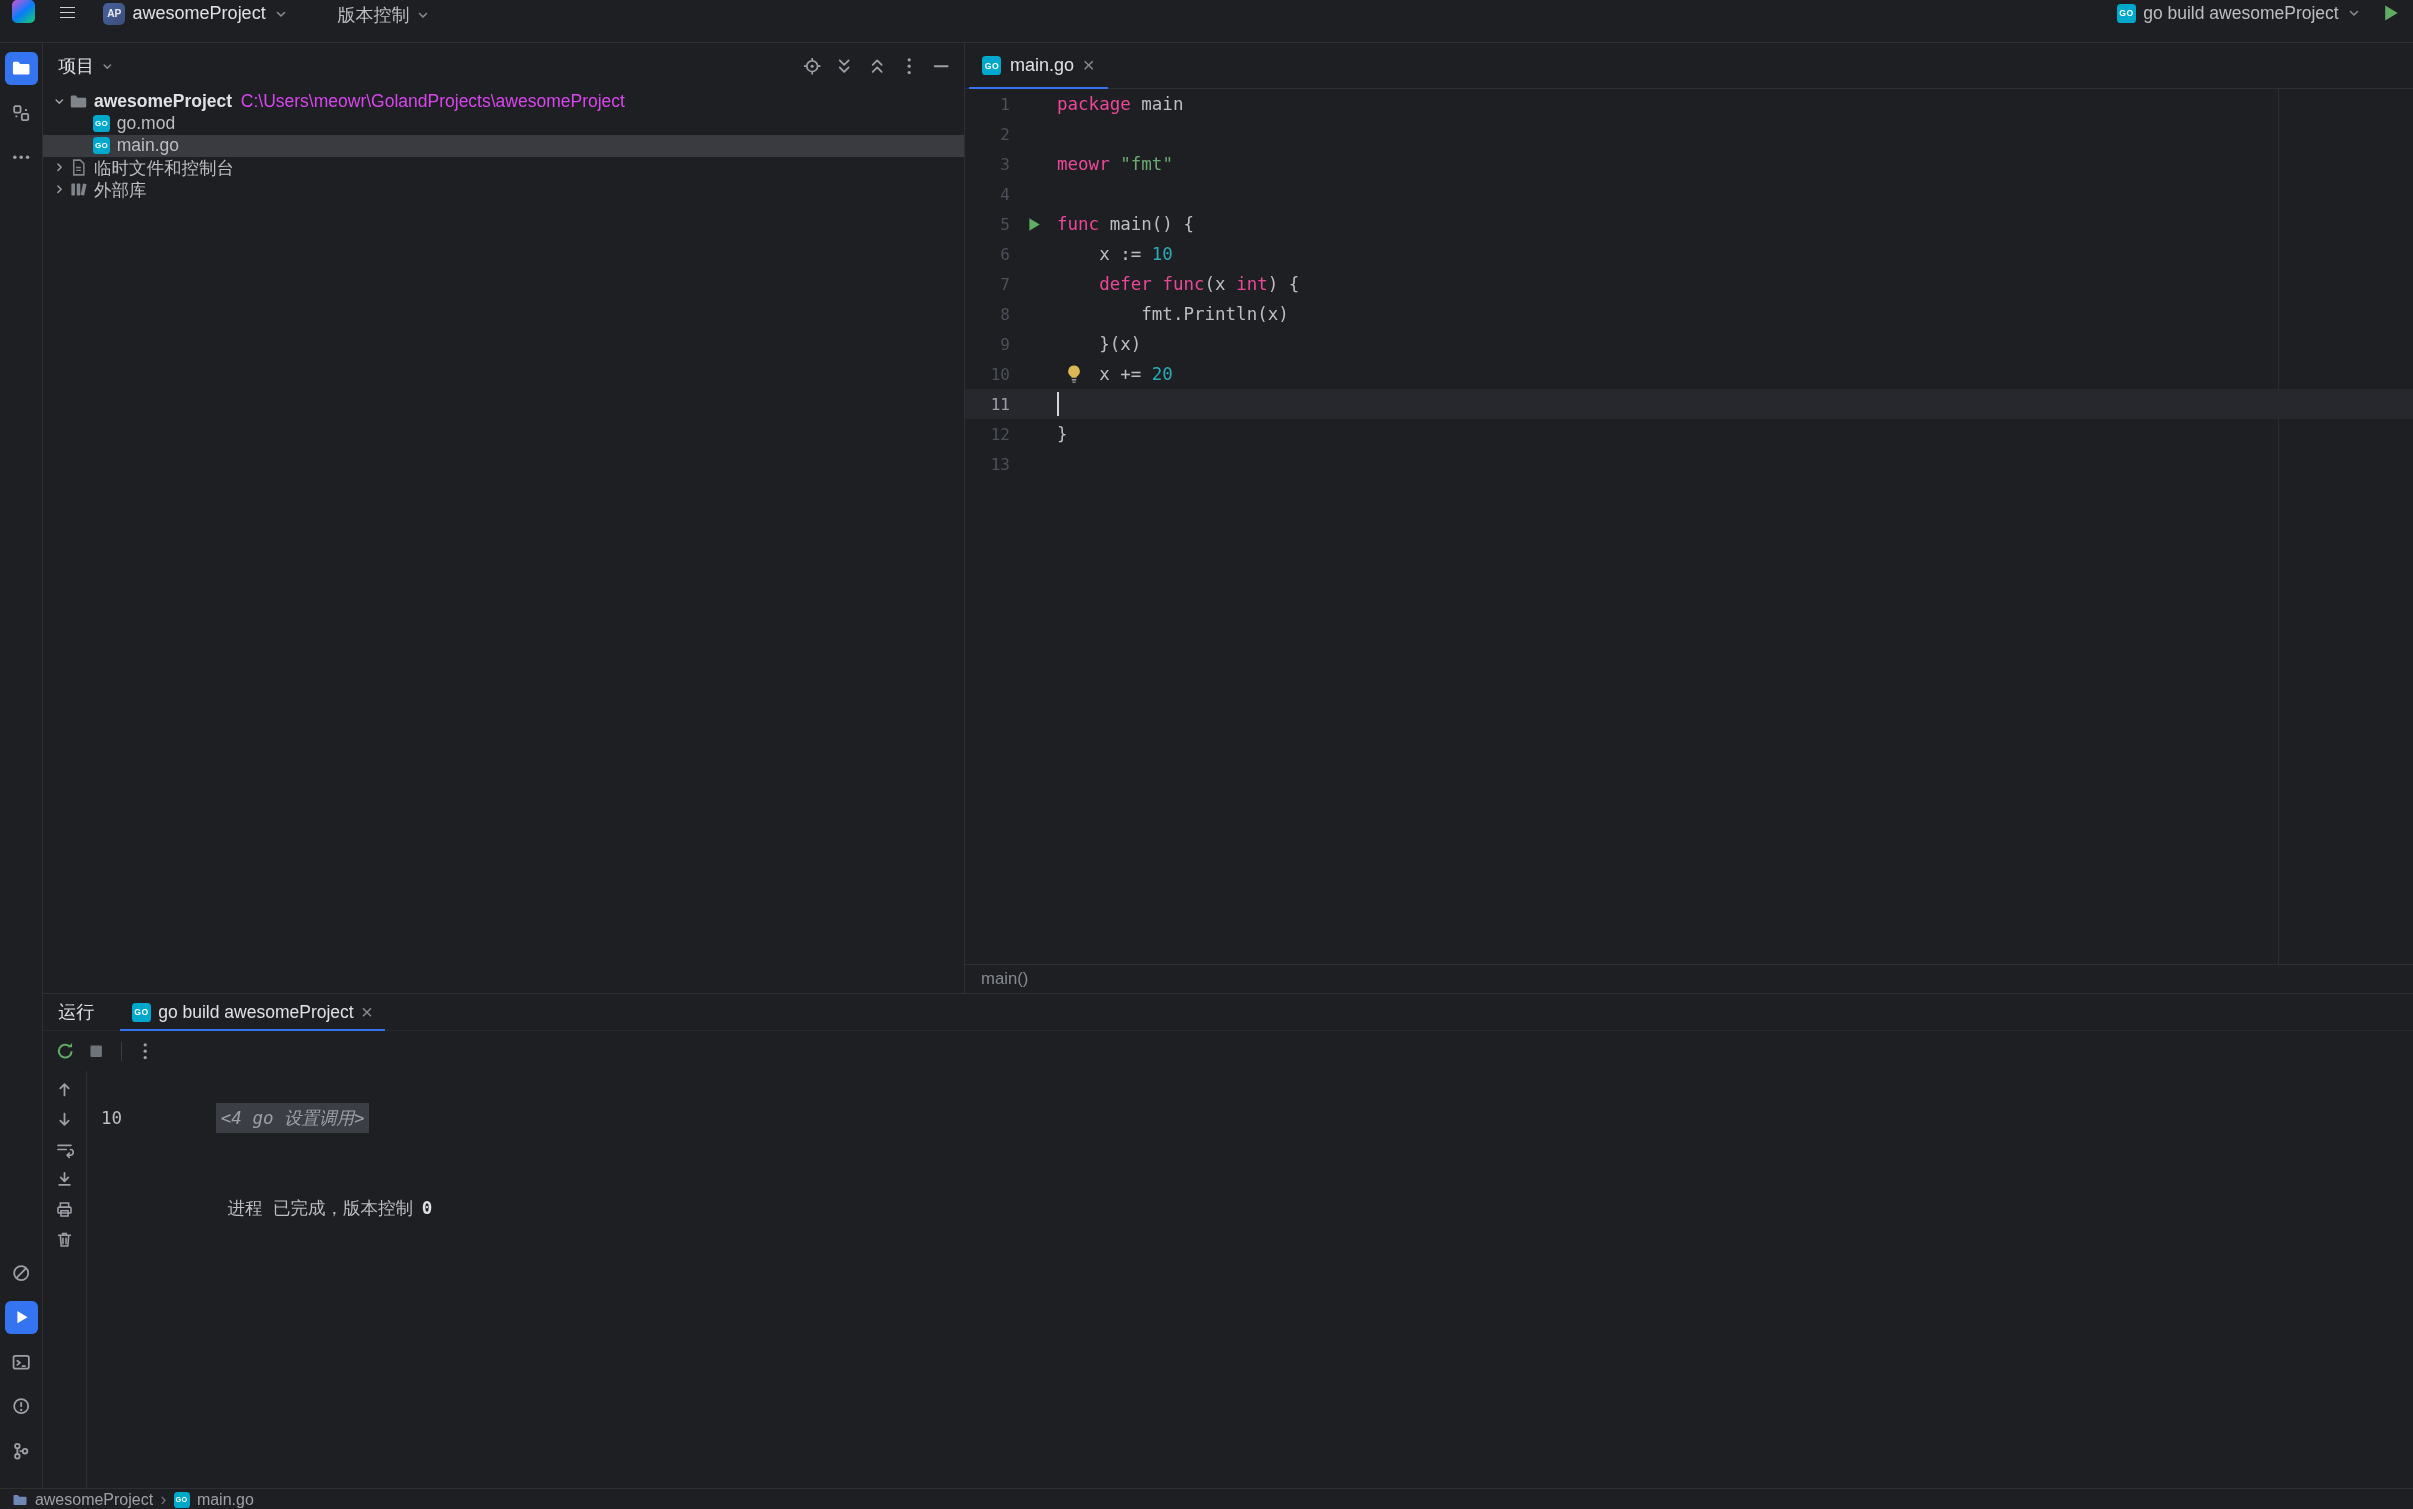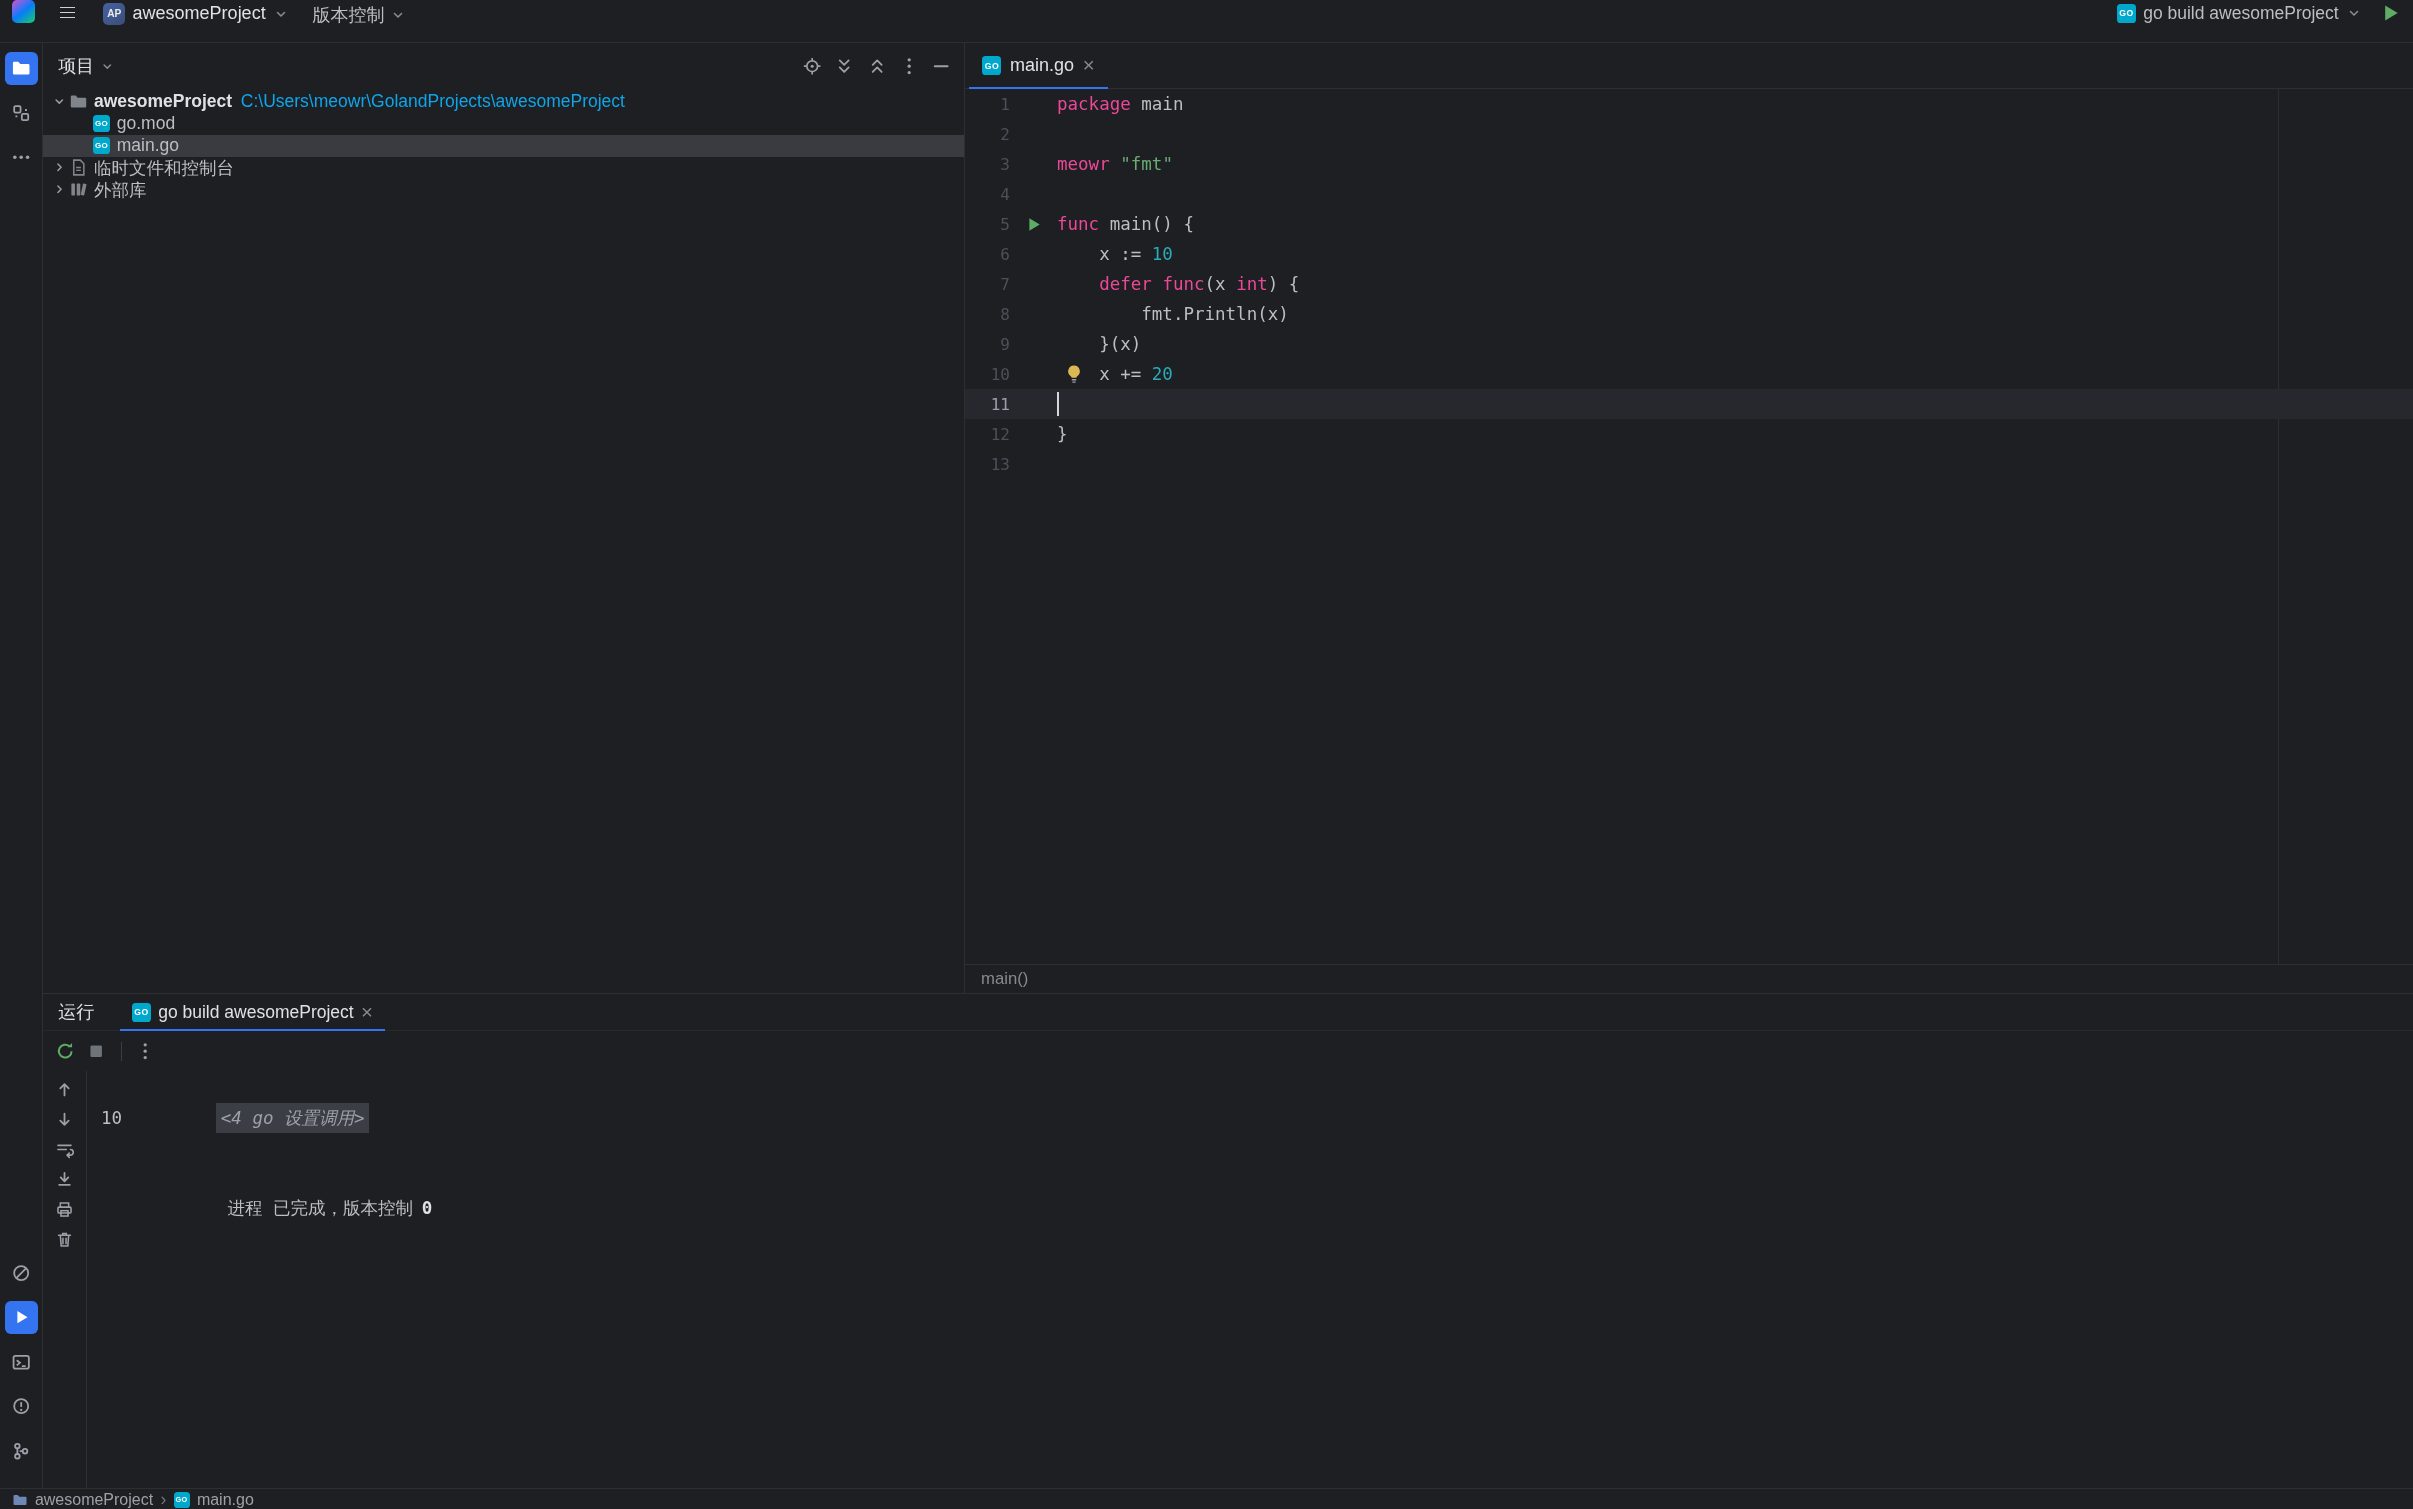--- a/index.html
+++ b/index.html
@@ -12,21 +12,21 @@
              border-bottom:0.7px solid #2d2f33; background:#1e1f22; }
   .logo { width:23px; height:23px; border-radius:5.1px;
           background:linear-gradient(140deg,#c057d8 5%,#087cfa 50%,#15c77a 95%); }
   .hamburger { margin-left:20.4px; width:25px; height:25px; display:flex; flex-direction:column;
                justify-content:center; gap:3.6px; align-items:center; border-radius:4.4px; }
   .hamburger i { display:block; width:14.6px; height:1.5px; background:#cfd1d6; }
   .proj-widget { margin-left:17.5px; display:flex; align-items:center; gap:7.3px; padding:2.9px 5.8px; border-radius:5.8px; }
   .proj-badge { width:22px; height:22px; border-radius:5.1px; background:linear-gradient(135deg,#46629e,#3b4d7a);
                 color:#e8eaee; font-size:10.2px; font-weight:700; display:flex; align-items:center; justify-content:center; }
   .proj-name { color:#dfe1e5; font-size:18px; }
-  .vcs-widget { margin-left:12px; display:flex; align-items:center; gap:5.8px; padding:2.9px 5.8px; border-radius:5.8px;
+  .vcs-widget { margin-left:37px; display:flex; align-items:center; gap:5.8px; padding:2.9px 5.8px; border-radius:5.8px;
                 color:#bcbec4; font-size:18px; }
   .tb-right { margin-left:auto; display:flex; align-items:center; gap:13px; }
   .run-config { display:flex; align-items:center; gap:7.3px; font-size:17.5px; color:#bcbec4; padding:2.9px 4.4px; border-radius:5.8px; }
 
   .go-badge { width:19px; height:19px; border-radius:3.6px; background:#00a9cc; color:#fff; font-weight:700;
               font-size:8.7px; letter-spacing:0.4px; display:flex; align-items:center; justify-content:center; flex:none; }
   .go-badge.small { width:16px; height:16px; font-size:7.3px; }
 
   
   .main-row { display:flex; height:1445px; }
@@ -46,21 +46,21 @@
   .panel-actions { margin-left:auto; display:flex; align-items:center; gap:7.3px; }
   .pa-btn { width:25px; height:25px; display:flex; align-items:center; justify-content:center; border-radius:4.4px; }
   .tree { padding-top:1.5px; font-size:17.5px; }
   .tree-row { height:22px; display:flex; align-items:center; padding-left:5.8px; }
   .tree-row.file { padding-left:49px; }
   .tree-row.selected { background:#393b40; }
   .twisty { width:20.4px; display:flex; justify-content:center; flex:none; }
   .t-icon { width:19px; display:flex; justify-content:center; flex:none; }
   .t-label { margin-left:5.8px; color:#bcbec4; white-space:nowrap; }
   .t-label.root { color:#dfe1e5; font-weight:600; }
-  .t-path { margin-left:8.7px; color:#0ea5e9; white-space:nowrap; }
+  .t-path { margin-left:8.7px; color:#d946ef; white-space:nowrap; }
 
   
   .editor { flex:1; min-width:0; display:flex; flex-direction:column; position:relative; }
   .tab-bar { height:46px; border-bottom:0.7px solid #2d2f33; display:flex; align-items:stretch; padding-left:4.4px; }
   .etab { display:flex; align-items:center; gap:8.7px; padding:0 13px; position:relative; }
   .etab::after { content:""; position:absolute; left:0; right:0; bottom:-0.7px; height:2.2px; background:#3574f0; }
   .etab .label { color:#dfe1e5; font-size:18px; }
   .close-x { color:#868a91; font-size:20.4px; line-height:1; }
   .code-area { flex:1; position:relative; overflow:hidden;
                font-family:"DejaVu Sans Mono",monospace; font-size:17.5px; }

